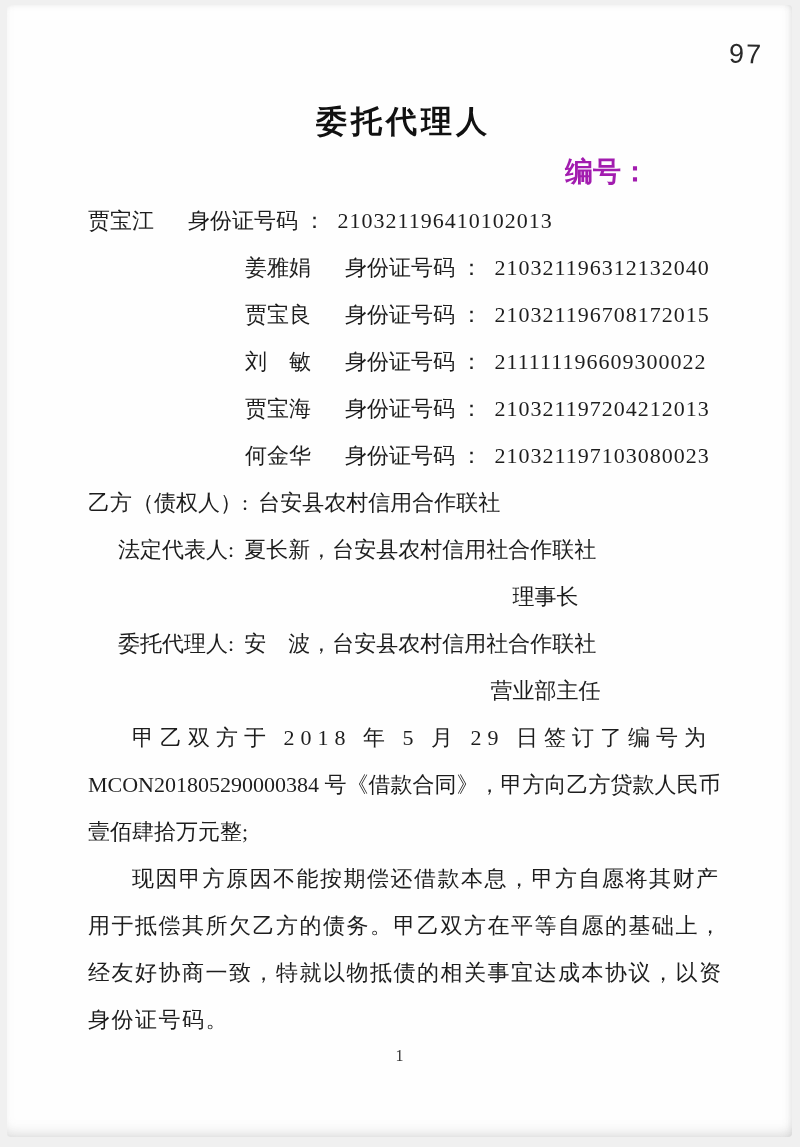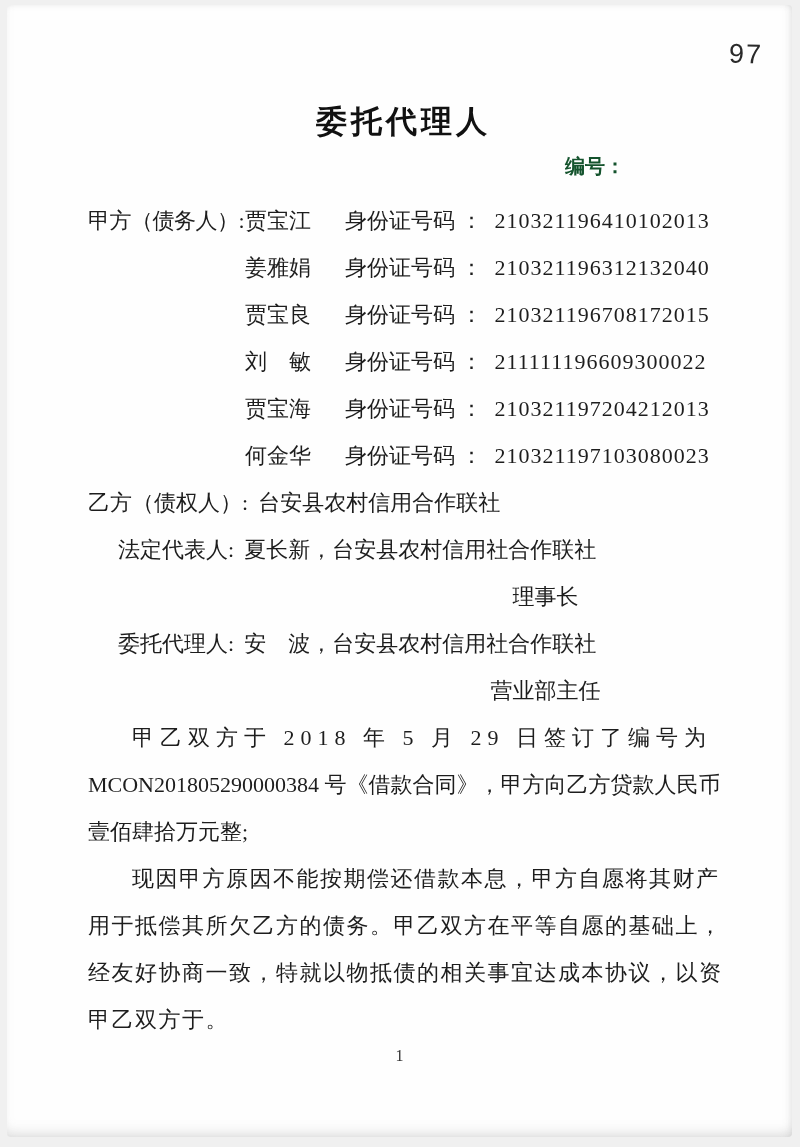--- a/index.html
+++ b/index.html
@@ -25,21 +25,21 @@
     font-size:27px;color:#2a2a2a;letter-spacing:2px;
     transform:rotate(1.5deg);
   }
   .doc-title{
     position:absolute;left:0;top:96px;width:793px;
     text-align:center;font-size:31px;font-weight:bold;
     letter-spacing:4px;color:#111;
   }
   .doc-number{
     position:absolute;left:558px;top:148px;
-    font-size:20px;font-weight:bold;color:#14532d;
+    font-size:28px;font-weight:bold;color:#a21caf;
   }
   .body-block{
     position:absolute;left:81px;top:192px;width:640px;
   }
   .line,.row{
     height:47px;line-height:47px;font-size:22px;white-space:nowrap;
     color:#1d1d1d;
   }
   .row{display:flex;}
   .col-label{display:inline-block;width:157px;letter-spacing:-0.5px;}
@@ -63,21 +63,20 @@
 
   <div class="handwritten-no">97</div>
 
   <div class="doc-title">委托代理人</div>
 
   <div class="doc-number">编号：</div>
 
   <div class="body-block">
 
     <div class="row">
-      <span class="col-label">甲方（债务人）:</span>
       <span class="col-name">贾宝江</span>
       <span class="col-idlabel">身份证号码 ：</span>
       <span class="col-idnum">210321196410102013</span>
     </div>
     <div class="row">
       <span class="col-label"></span>
       <span class="col-name">姜雅娟</span>
       <span class="col-idlabel">身份证号码 ：</span>
       <span class="col-idnum">210321196312132040</span>
     </div>
@@ -120,19 +119,19 @@
     </div>
     <div class="line center-title">营业部主任</div>
 
     <div class="line p1-first">甲乙双方于 2018 年 5 月 29 日签订了编号为</div>
     <div class="line">MCON201805290000384 号《借款合同》，甲方向乙方贷款人民币</div>
     <div class="line">壹佰肆拾万元整;</div>
 
     <div class="line p2-line p2-first">现因甲方原因不能按期偿还借款本息，甲方自愿将其财产</div>
     <div class="line p2-line">用于抵偿其所欠乙方的债务。甲乙双方在平等自愿的基础上，</div>
     <div class="line p2-line">经友好协商一致，特就以物抵债的相关事宜达成本协议，以资</div>
-    <div class="line p2-line">甲乙双方于。</div>
+    <div class="line p2-line">身份证号码。</div>
 
   </div>
 
   <div class="footer-pageno">1</div>
 
 </div>
 
 </body></html>

